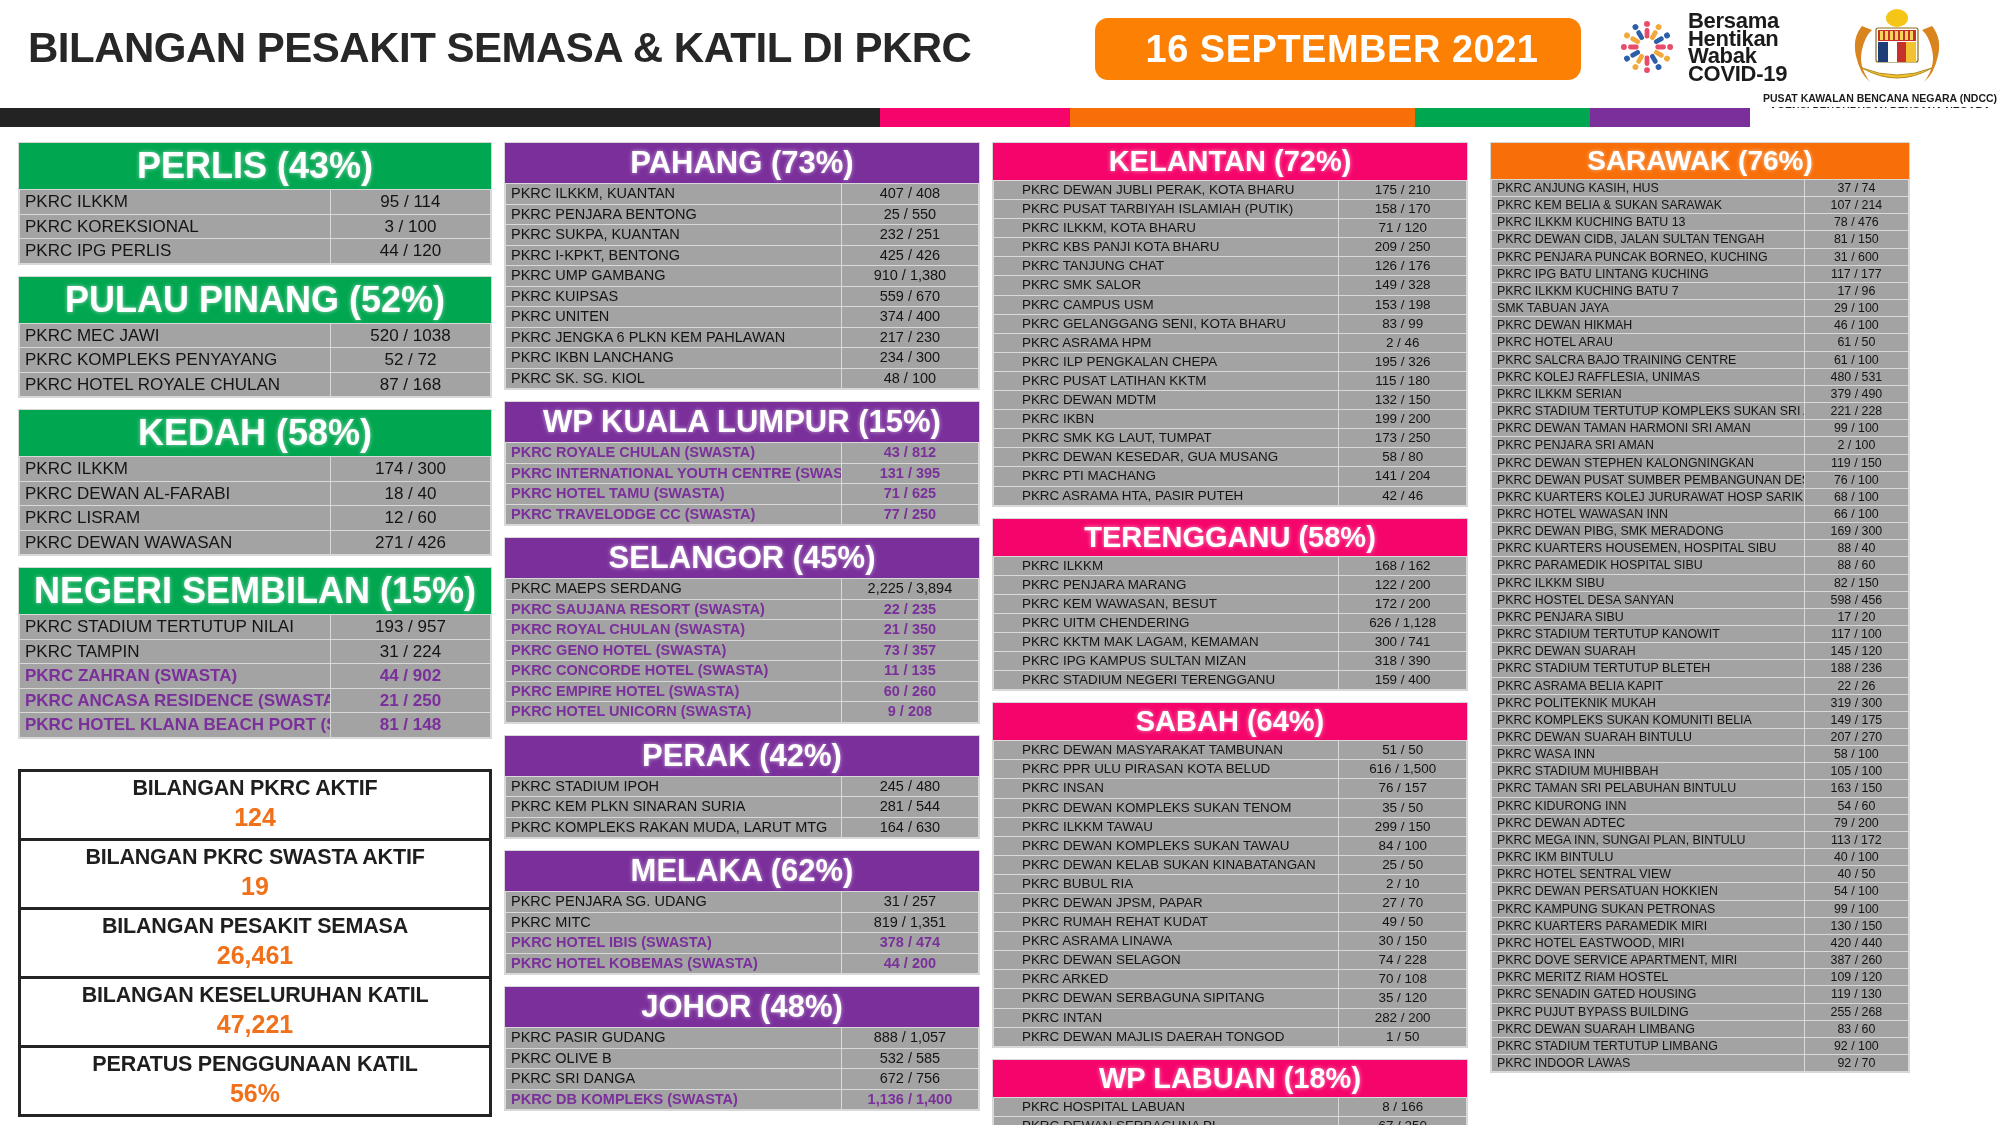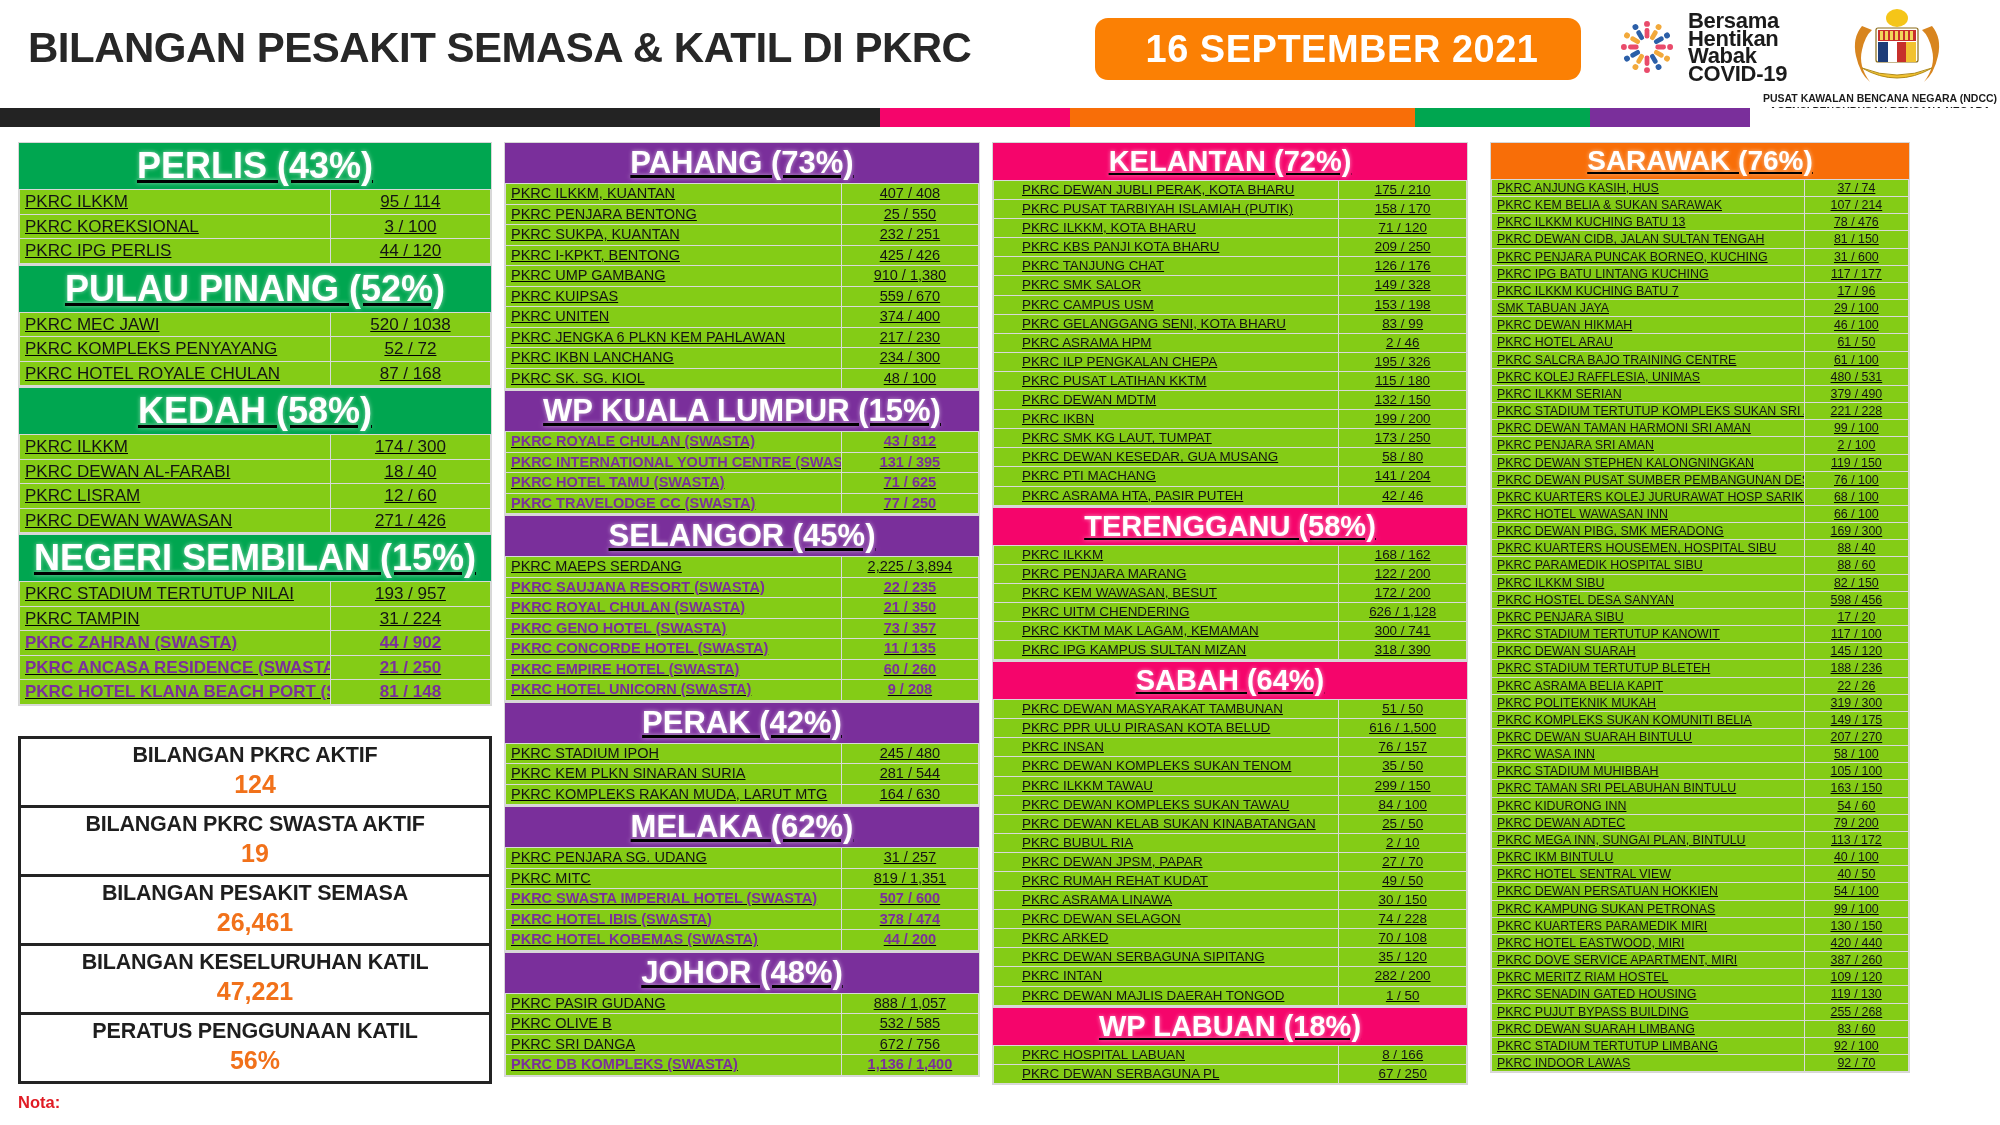--- a/index.html
+++ b/index.html
@@ -26,21 +26,21 @@
   #stripe { position:absolute; left:0; top:108px; width:2000px; height:19px; display:flex; }
   #stripe .seg { height:19px; }
 
   
   .col { position:absolute; top:142px; }
   #col1 { left:18px; width:474px; }
   #col2 { left:504px; width:476px; }
   #col3 { left:992px; width:476px; }
   #col4 { left:1490px; width:420px; }
 
-  .state-block { border:1px solid #d7d7d7; background:#84cc16;text-decoration:underline; }
+  .state-block { margin-bottom:11px; border:1px solid #d7d7d7; background:#a3a3a3; }
   .state-head { text-align:center; font-weight:bold; color:#fff;
     text-shadow:0 0 4px rgba(255,255,255,.55); }
   .state-head.green { background:#00A650; }
   .state-head.purple{ background:#7A2F9B; }
   .state-head.pink  { background:#F5056B; }
   .state-head.orange{ background:#F86E08; }
 
   table.rows { width:100%; border-collapse:collapse; table-layout:fixed; }
   table.rows td { border:1px solid #d9d9d9; padding:0 5px; color:#141414;
     white-space:nowrap; overflow:hidden; }
@@ -430,24 +430,20 @@
           <tbody>
             <tr>
               <td class="name">PKRC PENJARA SG. UDANG</td>
               <td class="val">31 / 257</td>
             </tr>
             <tr>
               <td class="name">PKRC MITC</td>
               <td class="val">819 / 1,351</td>
             </tr>
             <tr class="swasta">
-              <td class="name">PKRC SWASTA IMPERIAL HOTEL (SWASTA)</td>
-              <td class="val">507 / 600</td>
-            </tr>
-            <tr class="swasta">
               <td class="name">PKRC HOTEL IBIS (SWASTA)</td>
               <td class="val">378 / 474</td>
             </tr>
             <tr class="swasta">
               <td class="name">PKRC HOTEL KOBEMAS (SWASTA)</td>
               <td class="val">44 / 200</td>
             </tr>
           </tbody>
         </table>
       </div>
@@ -572,20 +568,24 @@
               <td class="val">626 / 1,128</td>
             </tr>
             <tr>
               <td class="name">PKRC KKTM MAK LAGAM, KEMAMAN</td>
               <td class="val">300 / 741</td>
             </tr>
             <tr>
               <td class="name">PKRC IPG KAMPUS SULTAN MIZAN</td>
               <td class="val">318 / 390</td>
             </tr>
+            <tr>
+              <td class="name">PKRC STADIUM NEGERI TERENGGANU</td>
+              <td class="val">159 / 400</td>
+            </tr>
           </tbody>
         </table>
       </div>
       <div class="state-block">
         <div class="state-head pink">SABAH (64%)</div>
         <table class="rows">
           <tbody>
             <tr>
               <td class="name">PKRC DEWAN MASYARAKAT TAMBUNAN</td>
               <td class="val">51 / 50</td>

